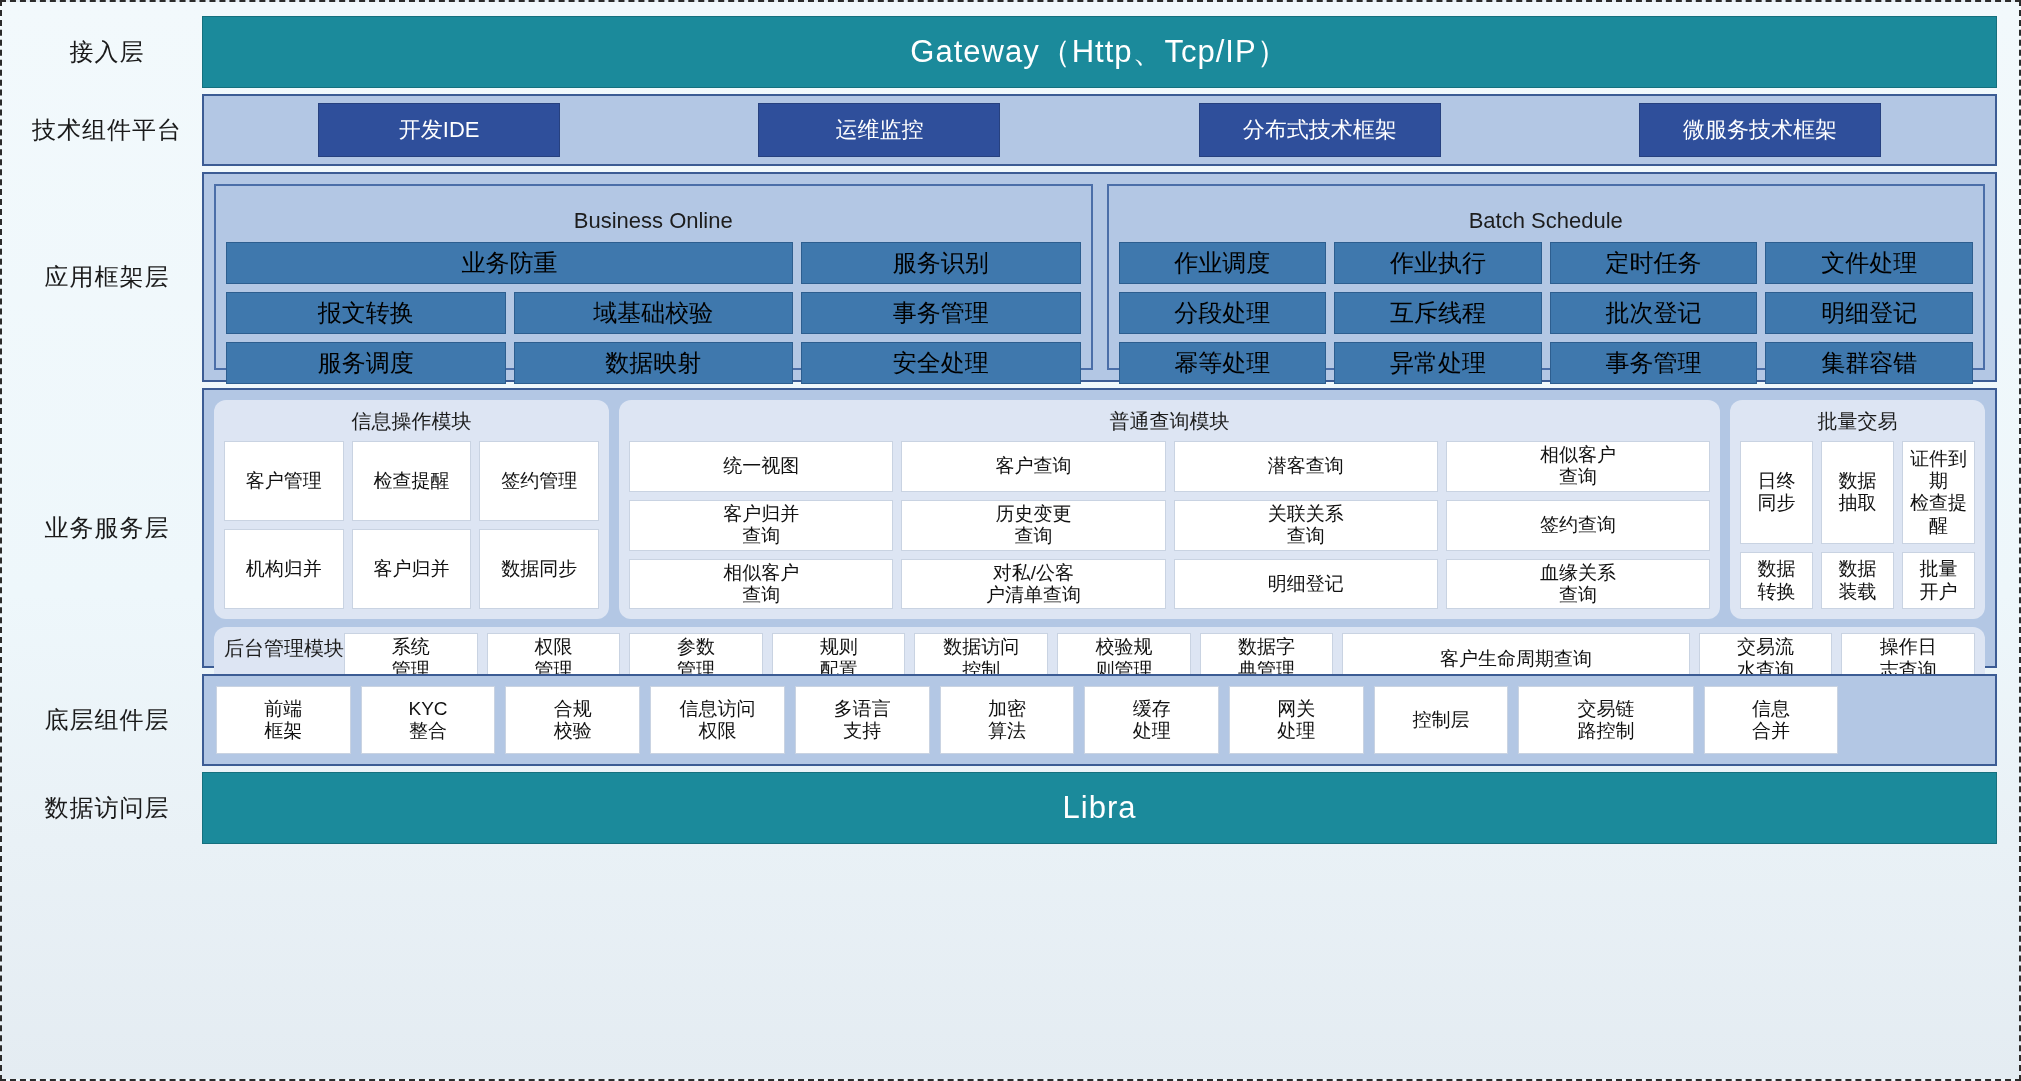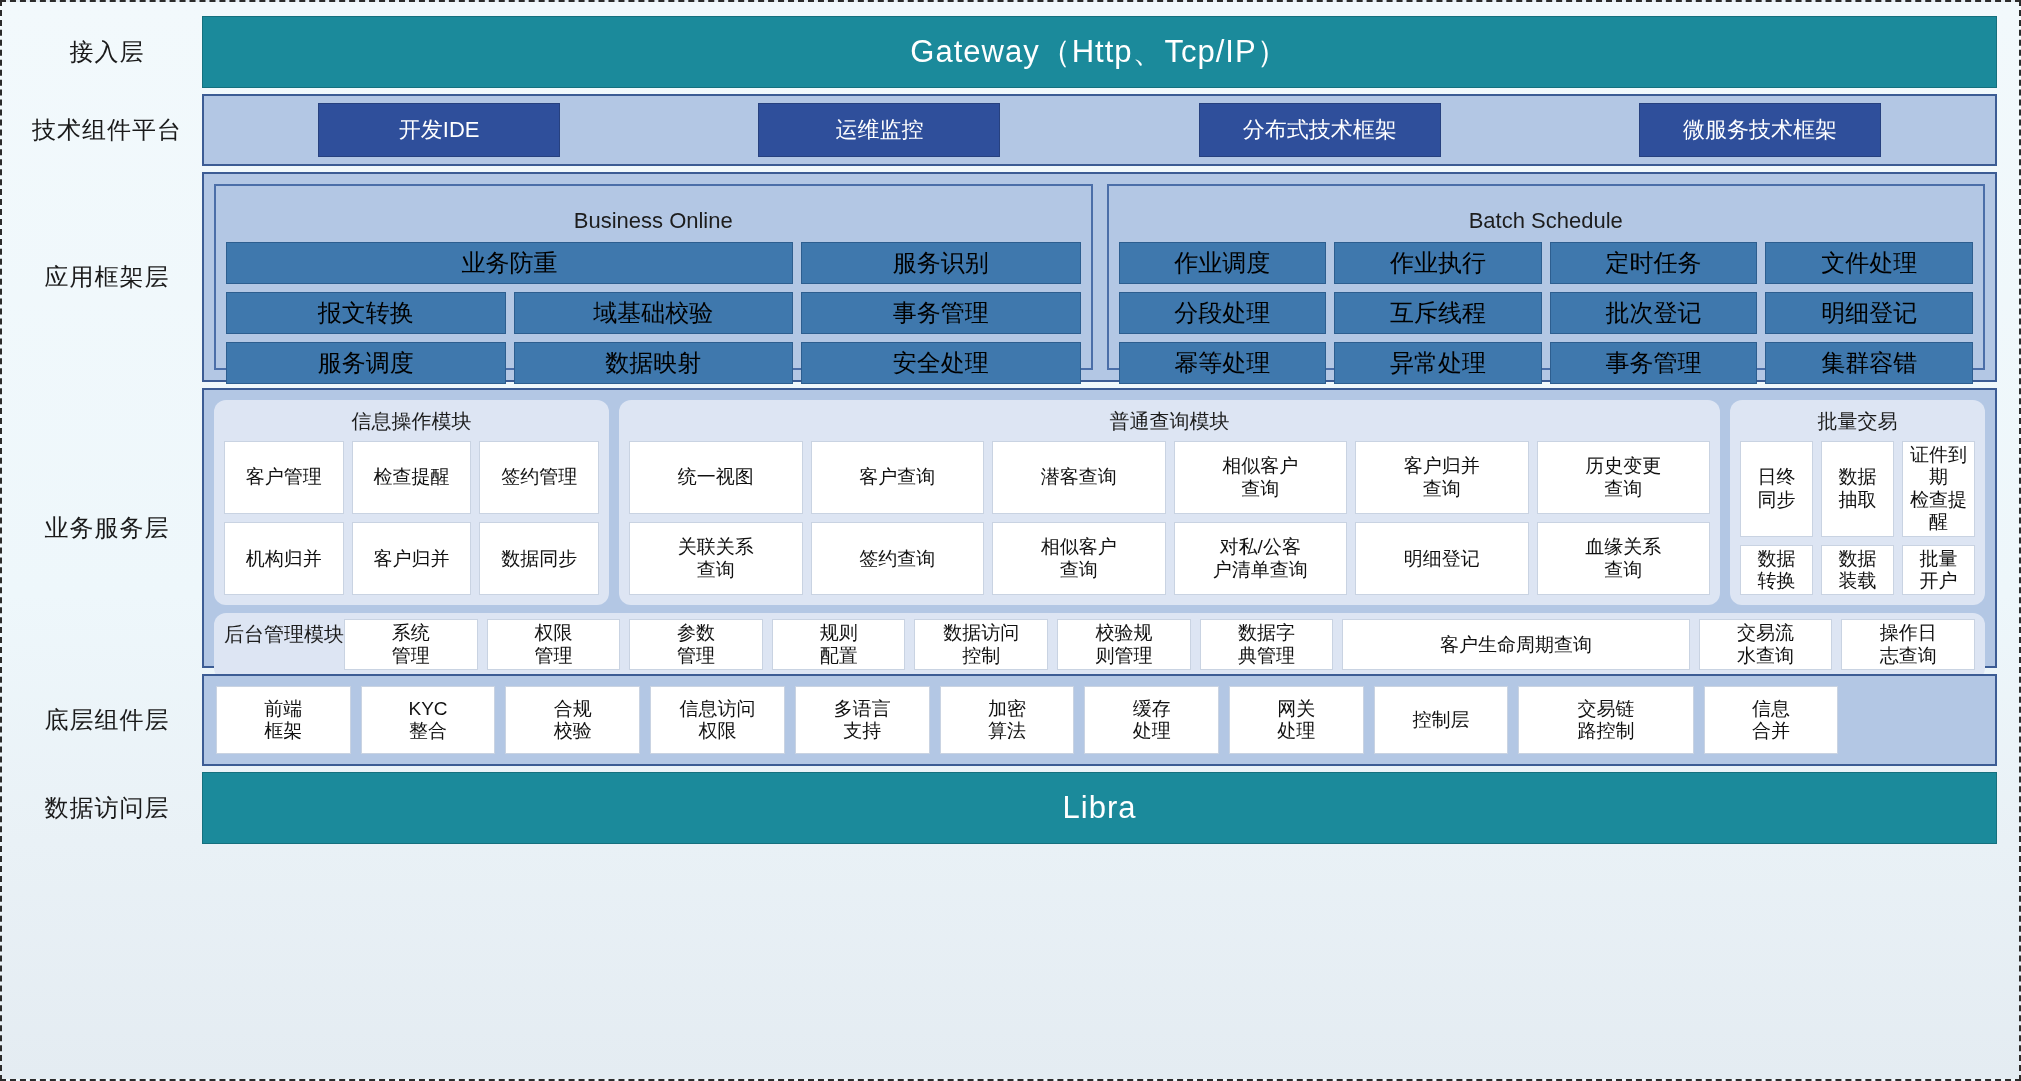--- a/index.html
+++ b/index.html
@@ -114,21 +114,21 @@
     background:#ffffff;
     border:1px solid #c9d3e2;
     color:#111;font-size:19px;
     display:flex;align-items:center;justify-content:center;
     text-align:center;line-height:1.18;
     padding:2px;
   }
   .mod-info{flex:0 0 395px;}
   .mod-info .mod-grid{grid-template-columns:1fr 1fr 1fr;}
   .mod-query{flex:1;}
-  .mod-query .mod-grid{grid-template-columns:1fr 1fr 1fr 1fr 1fr 1fr;}
+  .mod-query .mod-grid{grid-template-columns:1fr 1fr 1fr 1fr;}
   .mod-batch{flex:0 0 255px;}
   .mod-batch .mod-grid{grid-template-columns:1fr 1fr 1fr;}
 
   .mod-admin{flex:1;display:flex;flex-direction:row;}
   .admin-grid{
     display:grid;gap:9px;flex:1;
     grid-template-columns:repeat(7,1fr) 2.6fr 1fr 1fr;
   }
 
   

